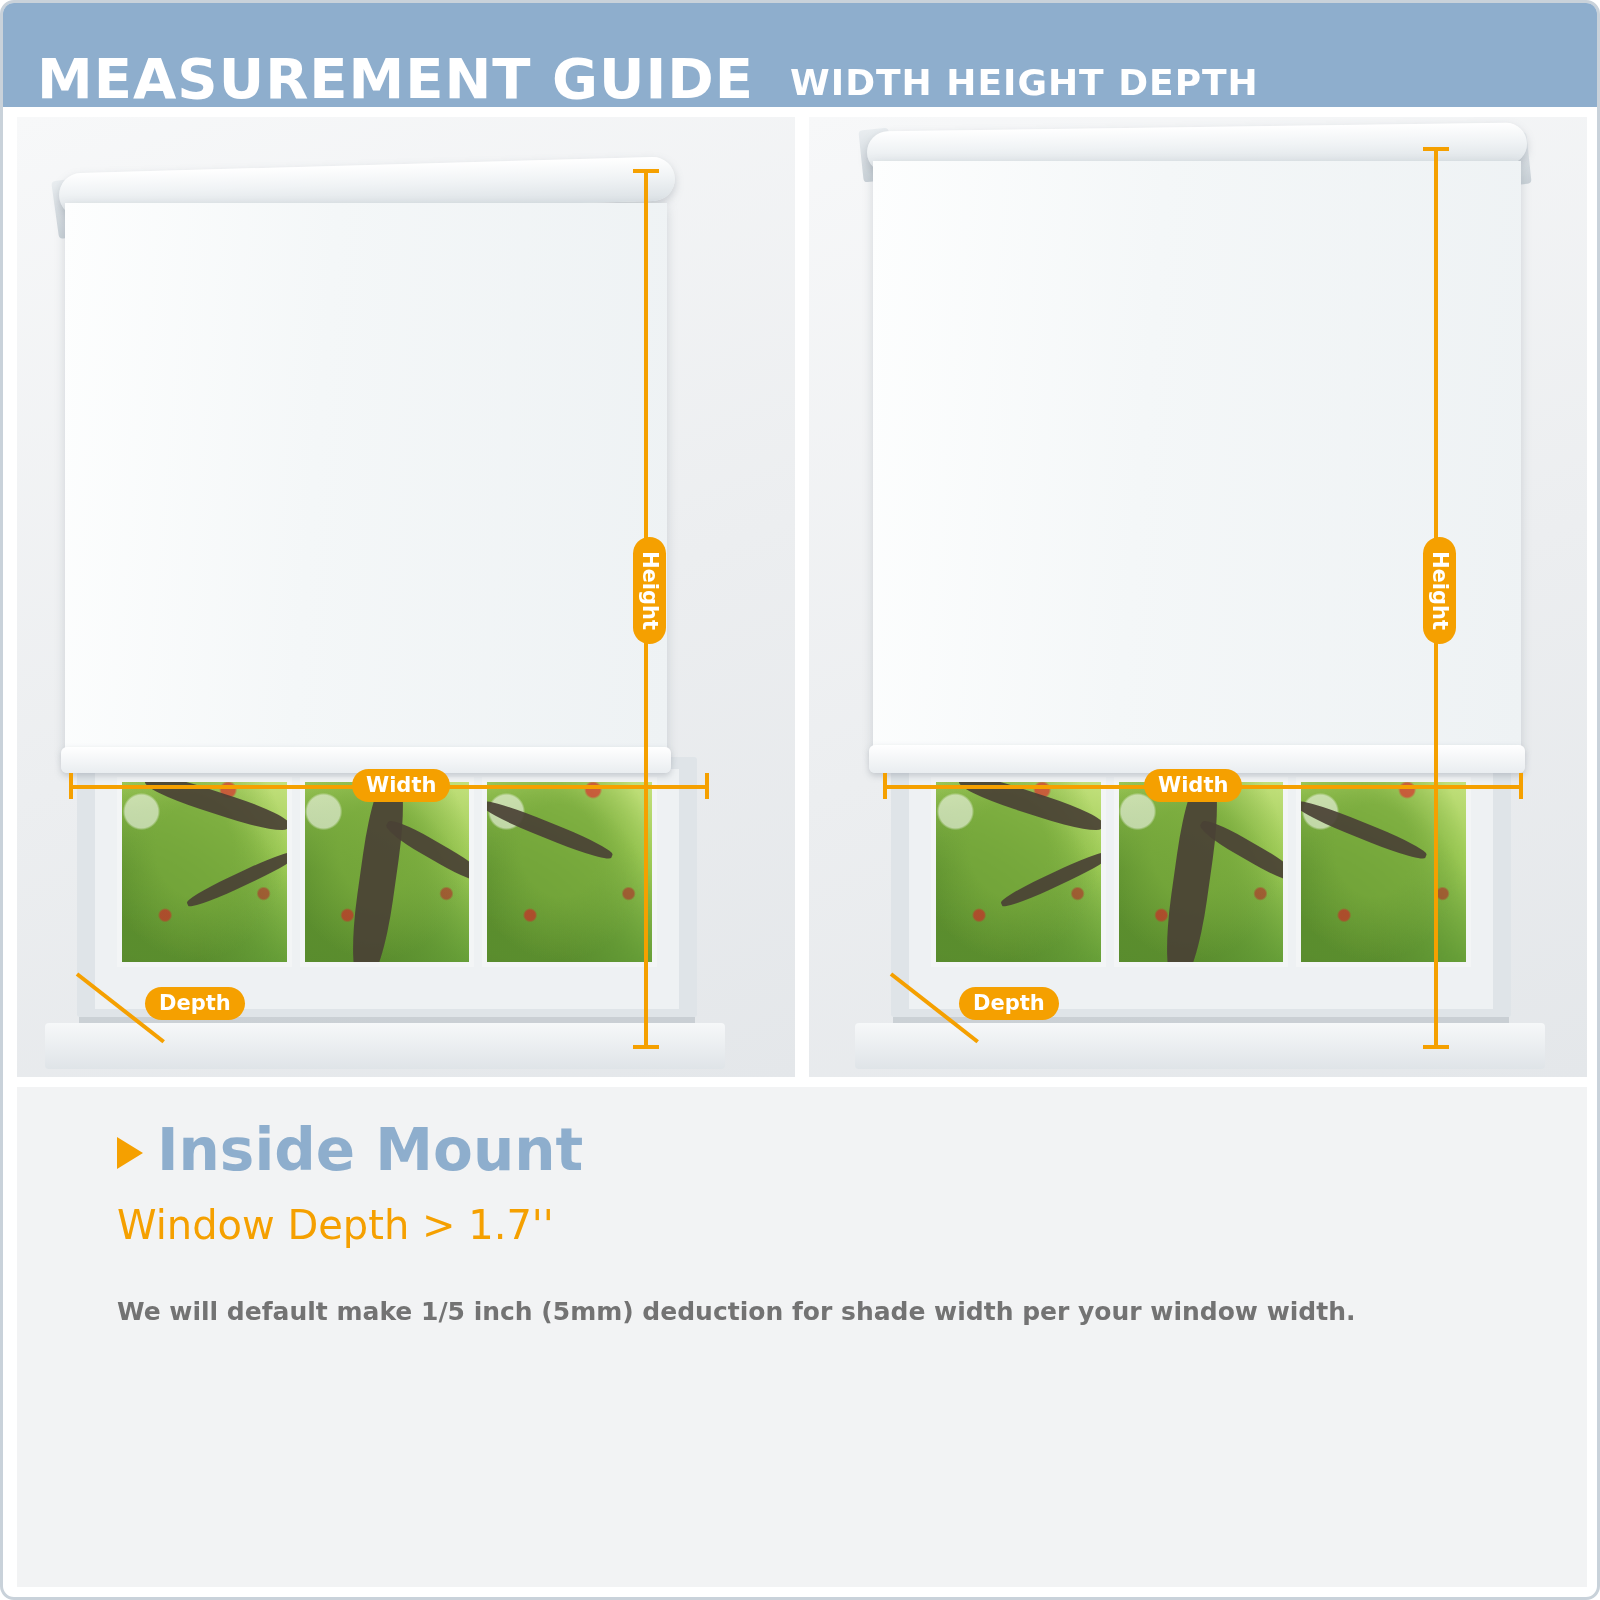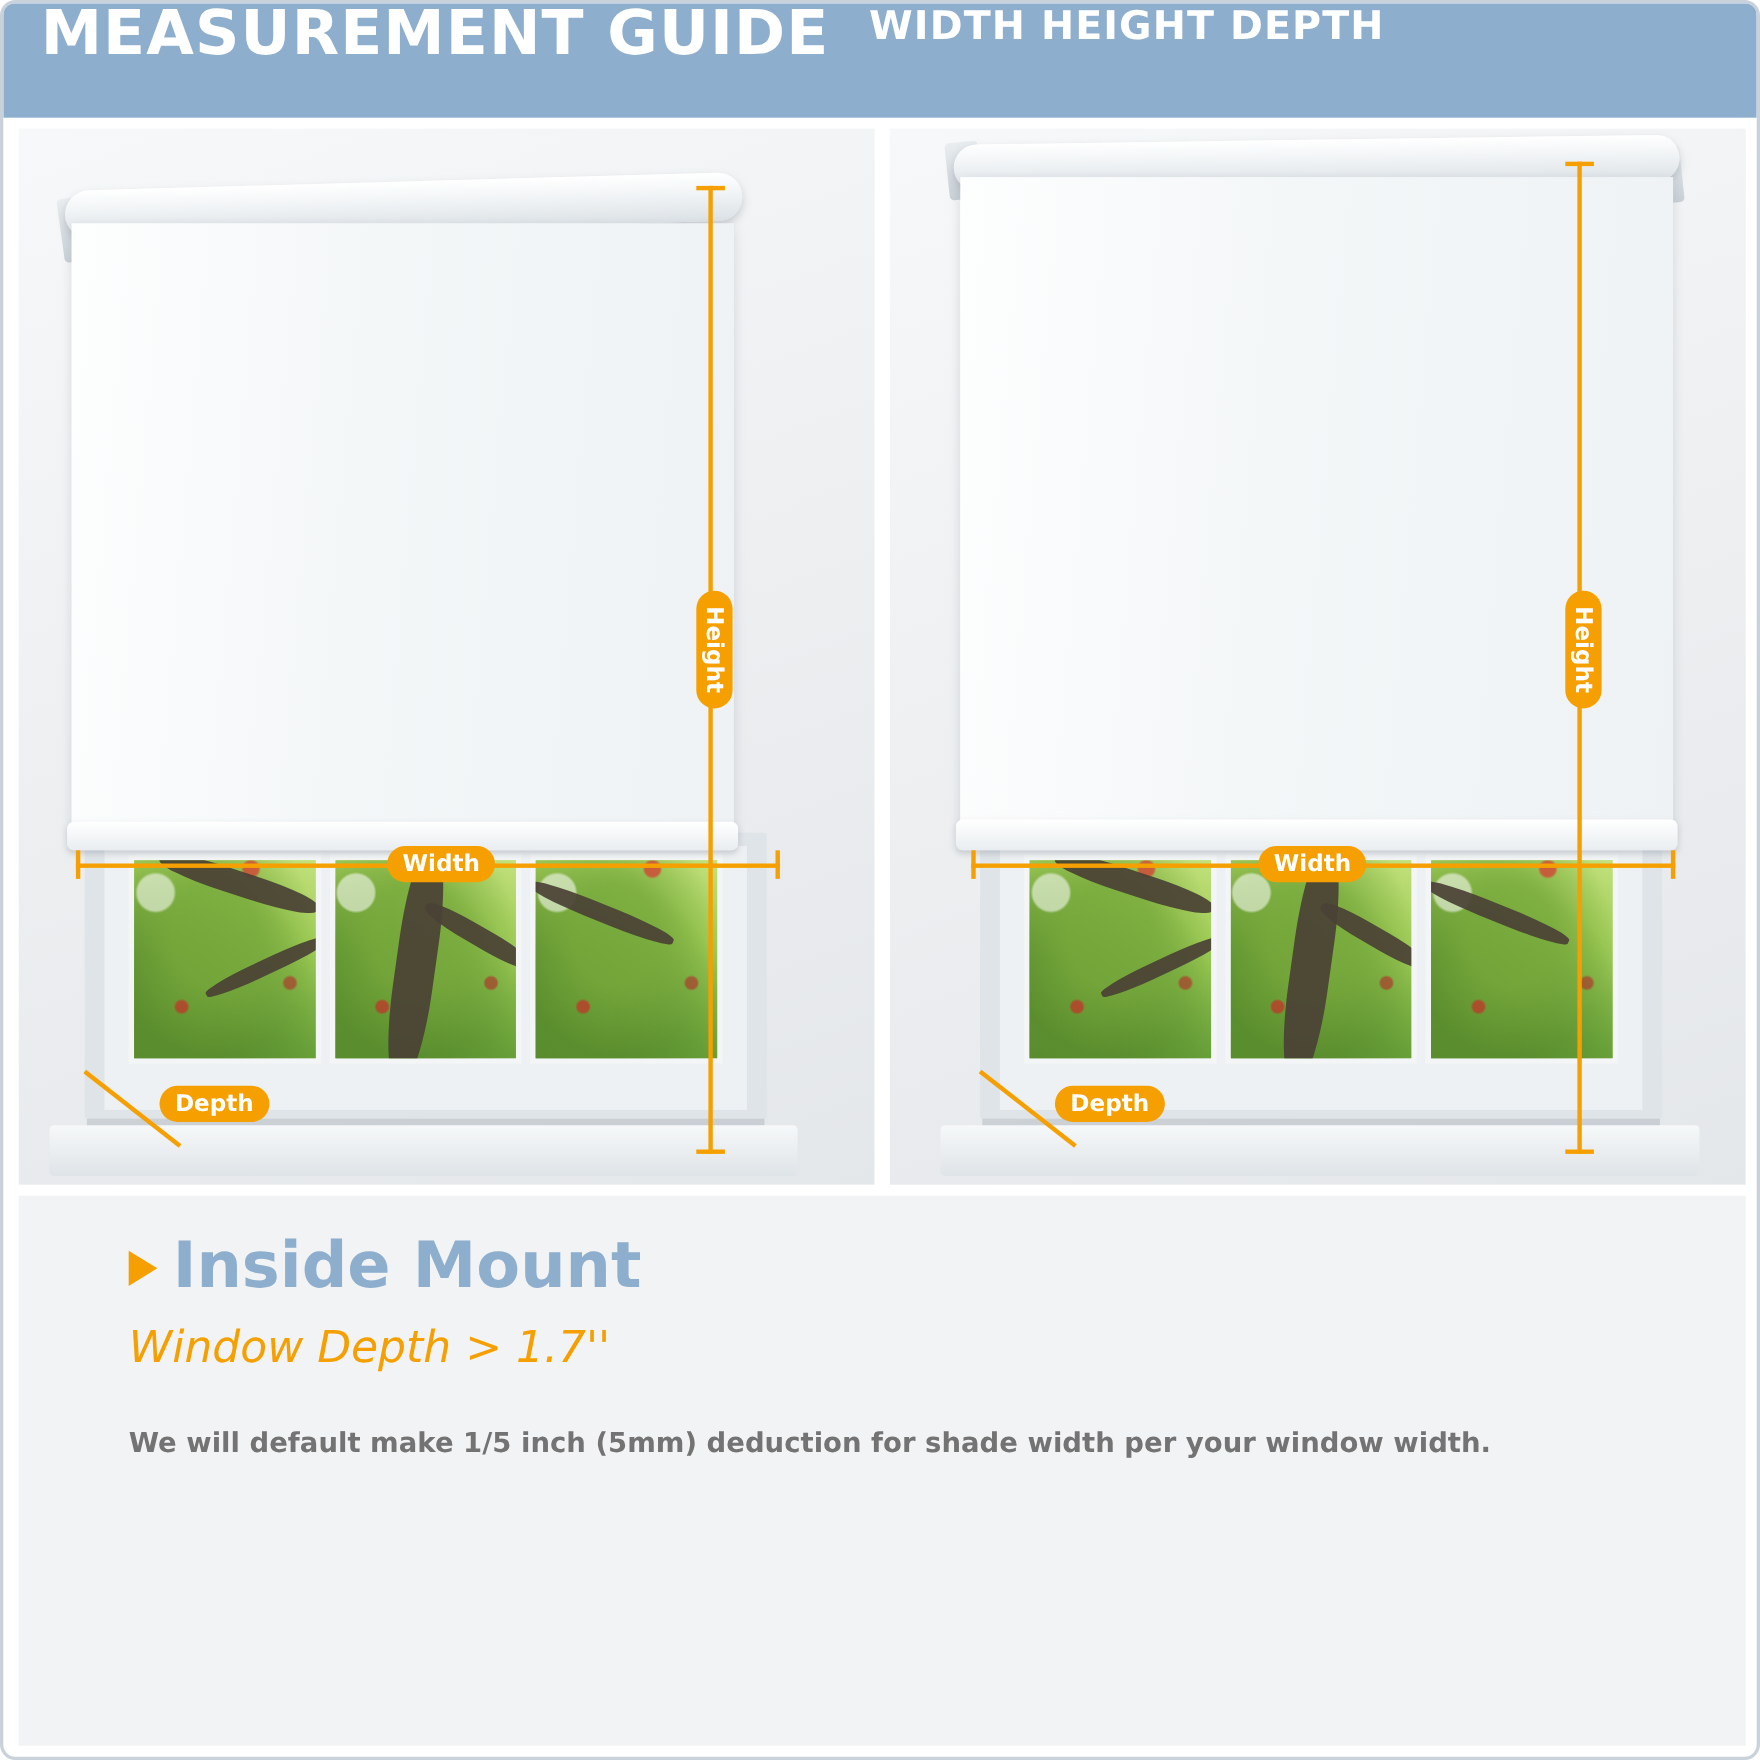--- a/index.html
+++ b/index.html
@@ -25,21 +25,21 @@
   }
 
   
   .header {
     position: absolute;
     left: 0; top: 0;
     width: 100%;
     height: 104px;
     background: #8eaecd;
     display: flex;
-    align-items: flex-start;
+    align-items: flex-end;
     padding-left: 34px;
     box-sizing: border-box;
   }
   .header-title {
     color: #ffffff;
     font-family: "DejaVu Sans", sans-serif;
     font-weight: bold;
     font-size: 56px;
     letter-spacing: 1px;
     line-height: 1;
@@ -232,21 +232,20 @@
     font-weight: bold;
     font-size: 58px;
     line-height: 1;
   }
   .depth-note {
     margin-top: 26px;
     color: #f5a000;
     font-family: "DejaVu Sans", sans-serif;
     font-size: 40px;
     line-height: 1;
-    font-style: italic;
   }
   .formula {
     margin-top: 32px;
     color: #1c1c1c;
     font-family: "DejaVu Sans", sans-serif;
     font-size: 43px;
     line-height: 1;
     white-space: nowrap;
   }
   .footnote {

